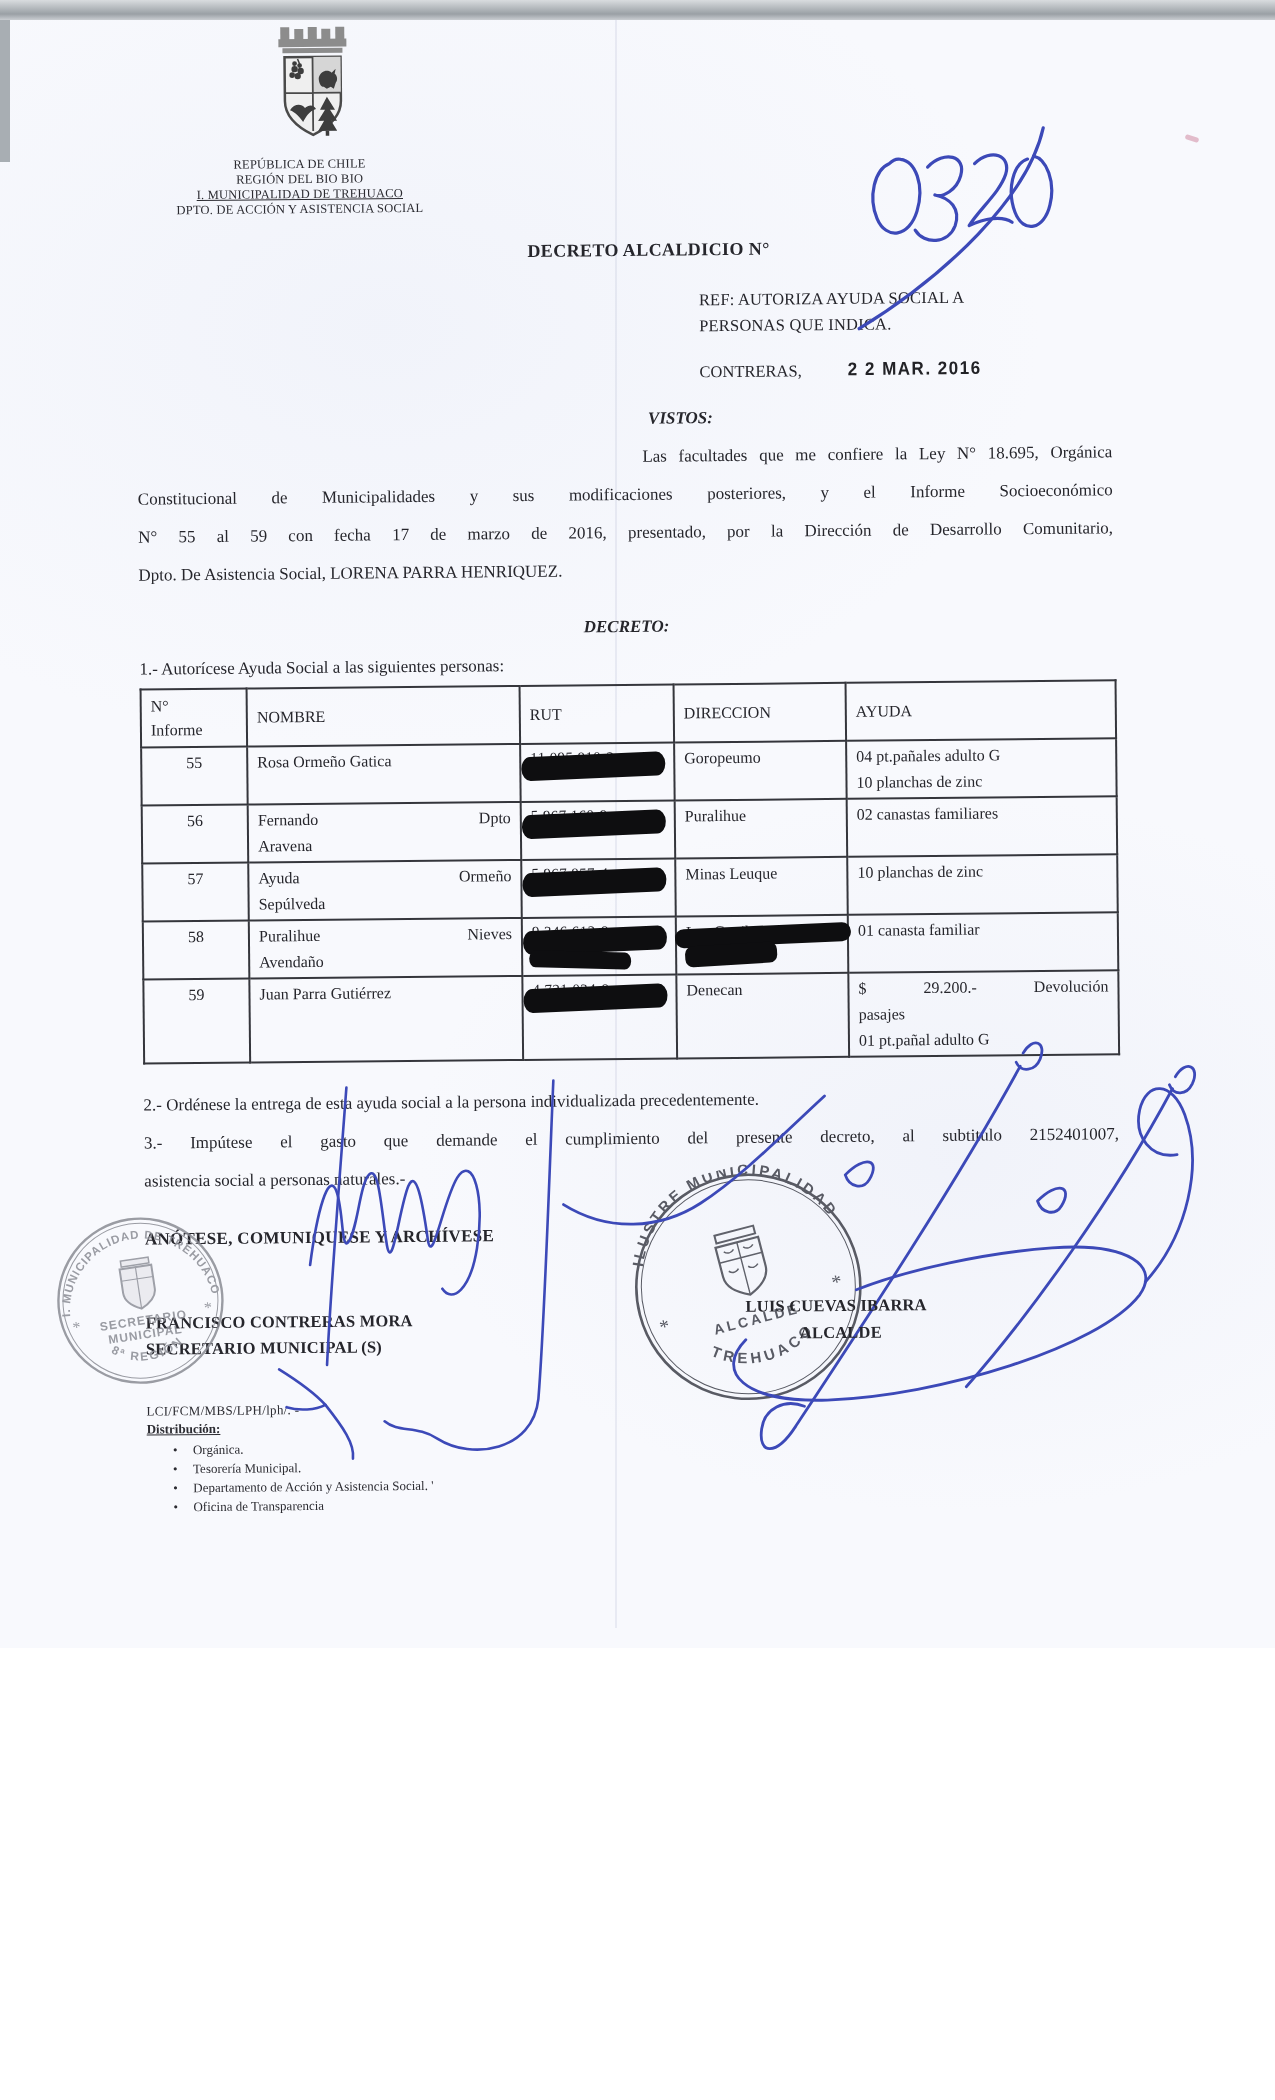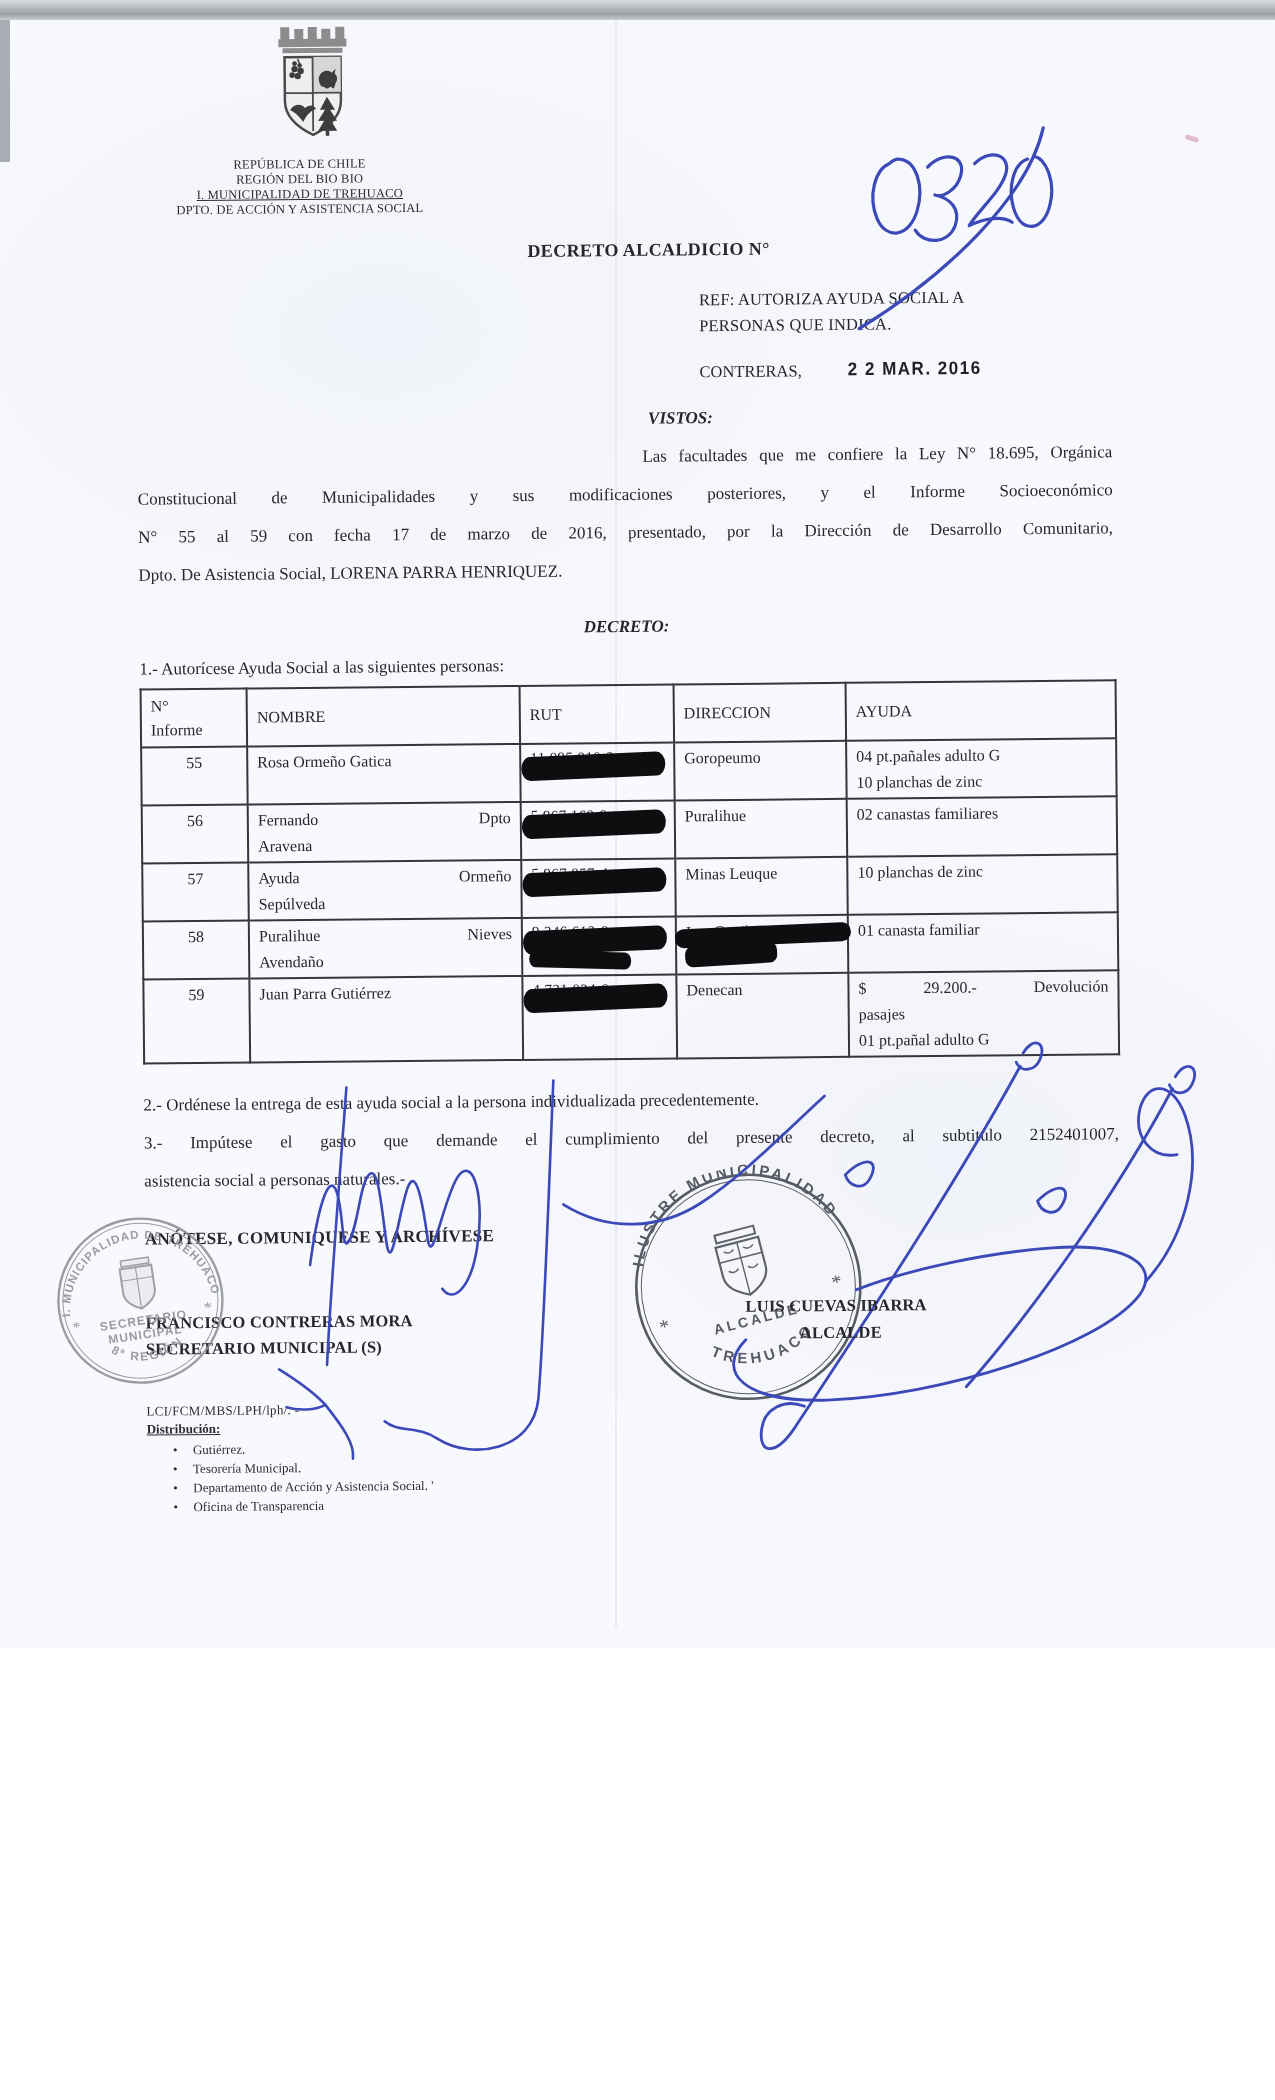--- a/index.html
+++ b/index.html
@@ -292,21 +292,21 @@
           <div>SECRETARIO MUNICIPAL (S)</div>
         </div>
 
         
         <div class="footer">
           <div class="initials">LCI/FCM/MBS/LPH/lph/. -</div>
           <div class="dist-label">Distribución:</div>
           <ul class="dist">
             <li>
                 <span class="bul">•</span>
-                <span>Gutiérrez.</span>
+                <span>Orgánica.</span>
               </li>
             <li>
                 <span class="bul">•</span>
                 <span>Tesorería Municipal.</span>
               </li>
             <li>
                 <span class="bul">•</span>
                 <span>Departamento de Acción y Asistencia Social. '</span>
               </li>
             <li>

